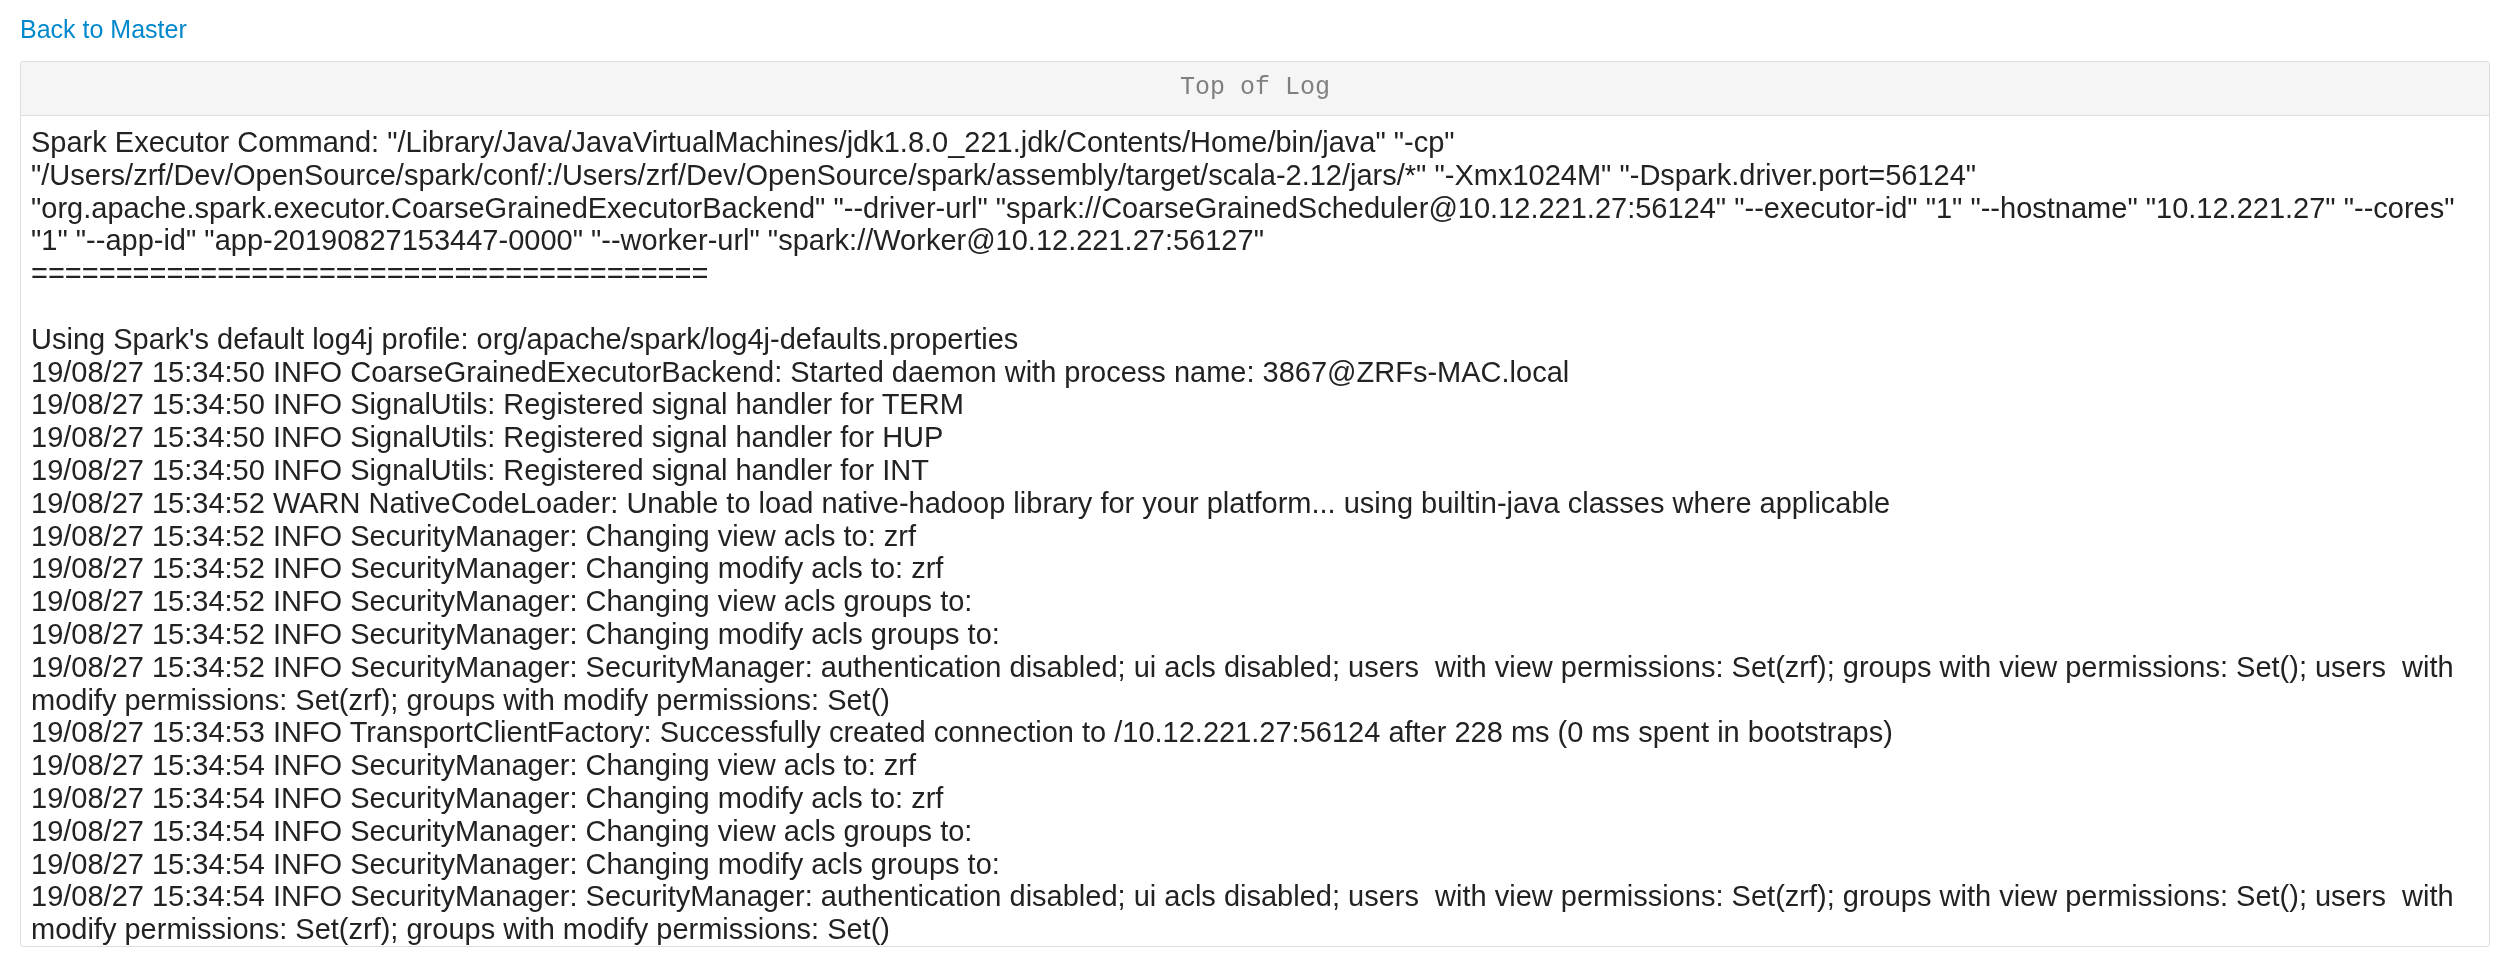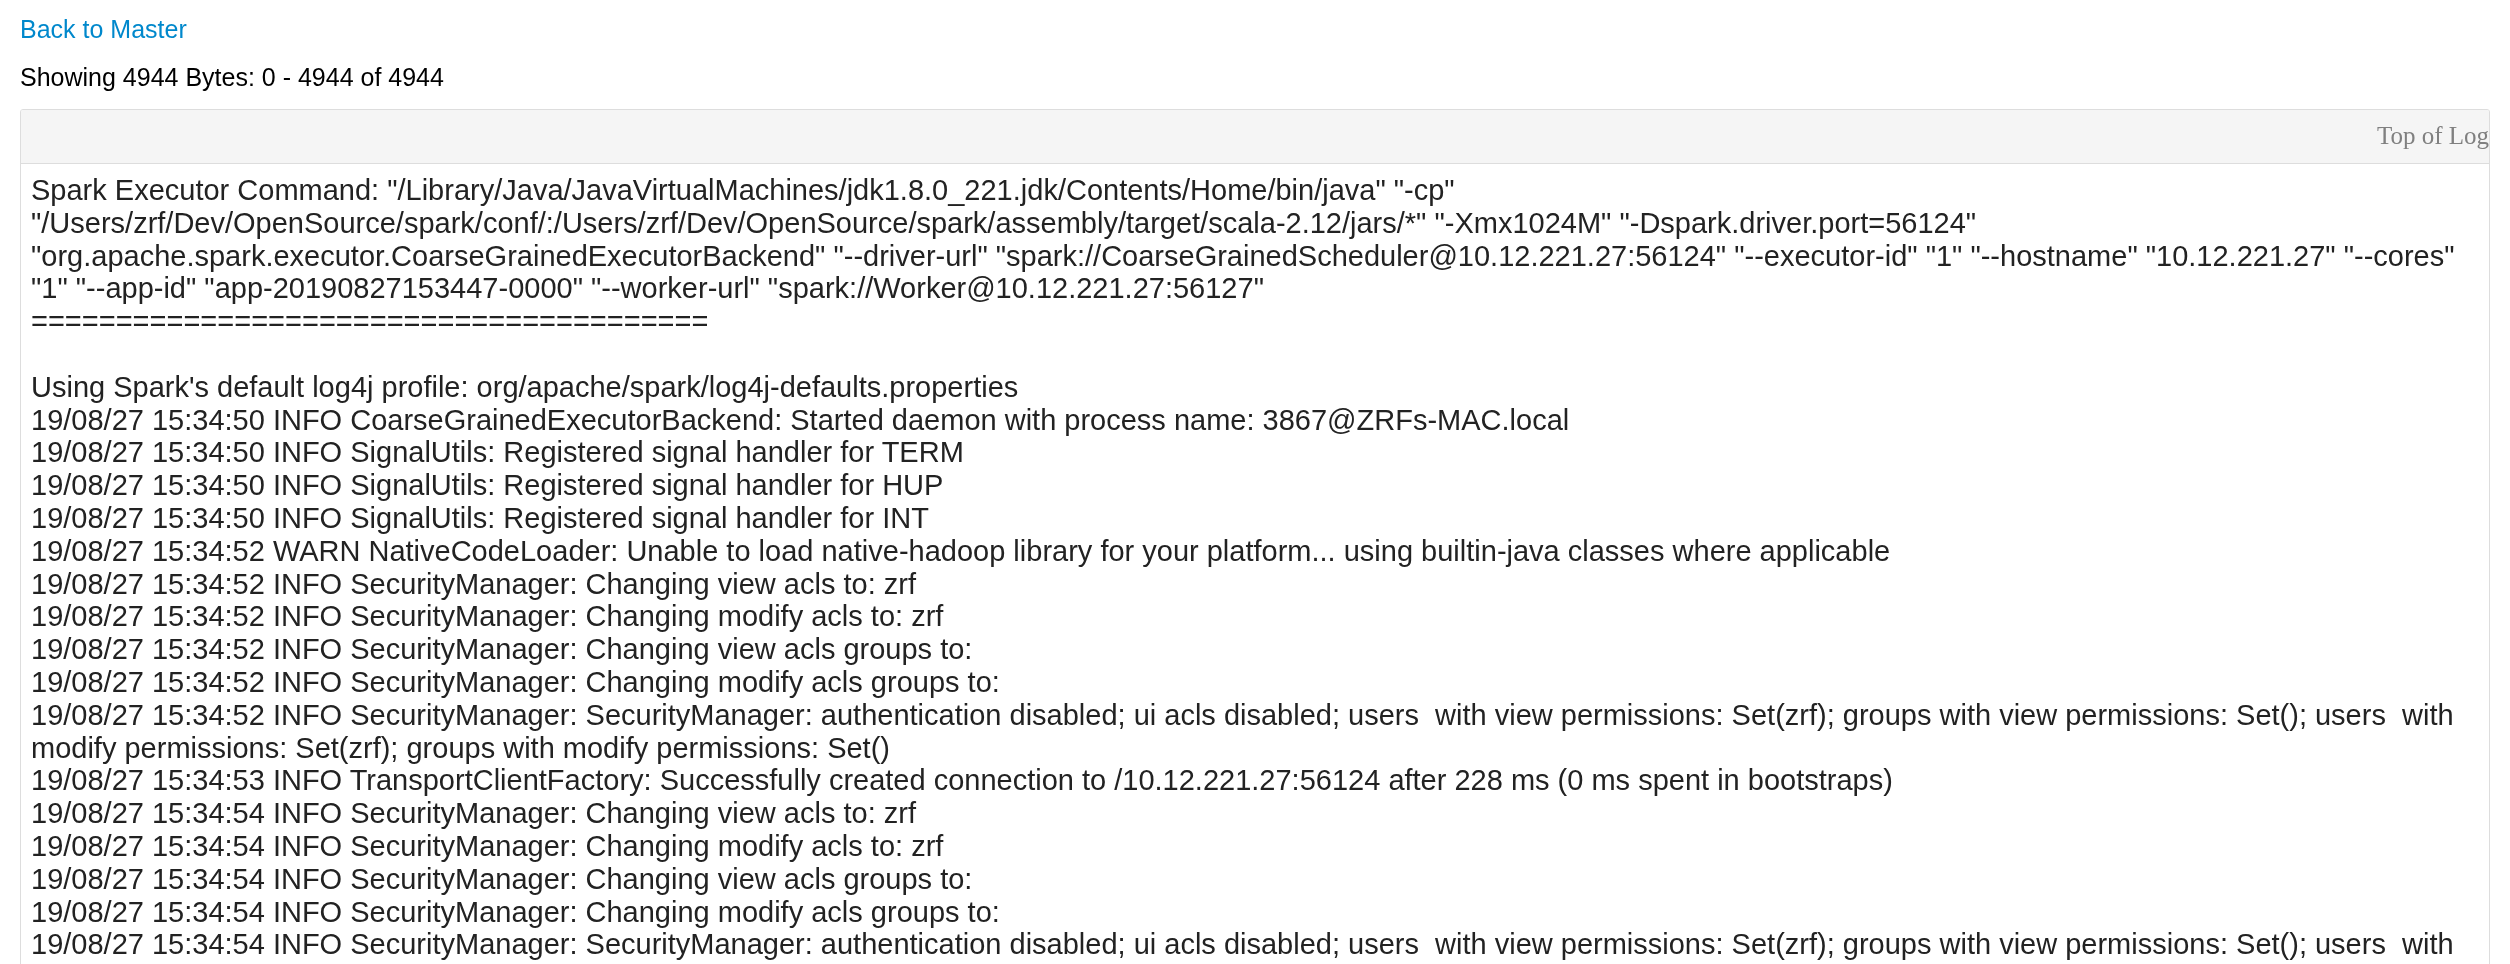--- a/index.html
+++ b/index.html
@@ -41,26 +41,26 @@
     border: 1px solid #dddddd;
     border-radius: 3px;
     background: #ffffff;
     width: 2470px;
     box-sizing: border-box;
     overflow: hidden;
   }
   .log-panel-header {
     background: #f5f5f5;
     border-bottom: 1px solid #dddddd;
-    text-align: right;
+    text-align: center;
     color: #808080;
     font-size: 25px;
     line-height: 30px;
     padding: 11px 0 12px 0;
-    font-family: Liberation Serif, serif;
+    font-family: Liberation Mono, monospace;
   }
   .log-body {
     padding: 10px 10px 0 10px;
     box-sizing: border-box;
   }
   .log-pre {
     margin: 0;
     font-family: "Liberation Sans", sans-serif;
     font-size: 29px;
     line-height: 32.8px;
@@ -70,21 +70,20 @@
     overflow-wrap: anywhere;
   }
 </style>
 </head>
 <body>
 
 <div class="page">
 
   <a class="back-link" href="#">Back to Master</a>
 
-  <div class="showing-line">Showing 4944 Bytes: 0 - 4944 of 4944</div>
 
   <div class="log-panel">
     <div class="log-panel-header">Top of Log</div>
     <div class="log-body">
       <pre class="log-pre">Spark Executor Command: "/Library/Java/JavaVirtualMachines/jdk1.8.0_221.jdk/Contents/Home/bin/java" "-cp" "/Users/zrf/Dev/OpenSource/spark/conf/:/Users/zrf/Dev/OpenSource/spark/assembly/target/scala-2.12/jars/*" "-Xmx1024M" "-Dspark.driver.port=56124" "org.apache.spark.executor.CoarseGrainedExecutorBackend" "--driver-url" "spark://CoarseGrainedScheduler@10.12.221.27:56124" "--executor-id" "1" "--hostname" "10.12.221.27" "--cores" "1" "--app-id" "app-20190827153447-0000" "--worker-url" "spark://Worker@10.12.221.27:56127"
 ========================================
 
 Using Spark's default log4j profile: org/apache/spark/log4j-defaults.properties
 19/08/27 15:34:50 INFO CoarseGrainedExecutorBackend: Started daemon with process name: 3867@ZRFs-MAC.local
 19/08/27 15:34:50 INFO SignalUtils: Registered signal handler for TERM

